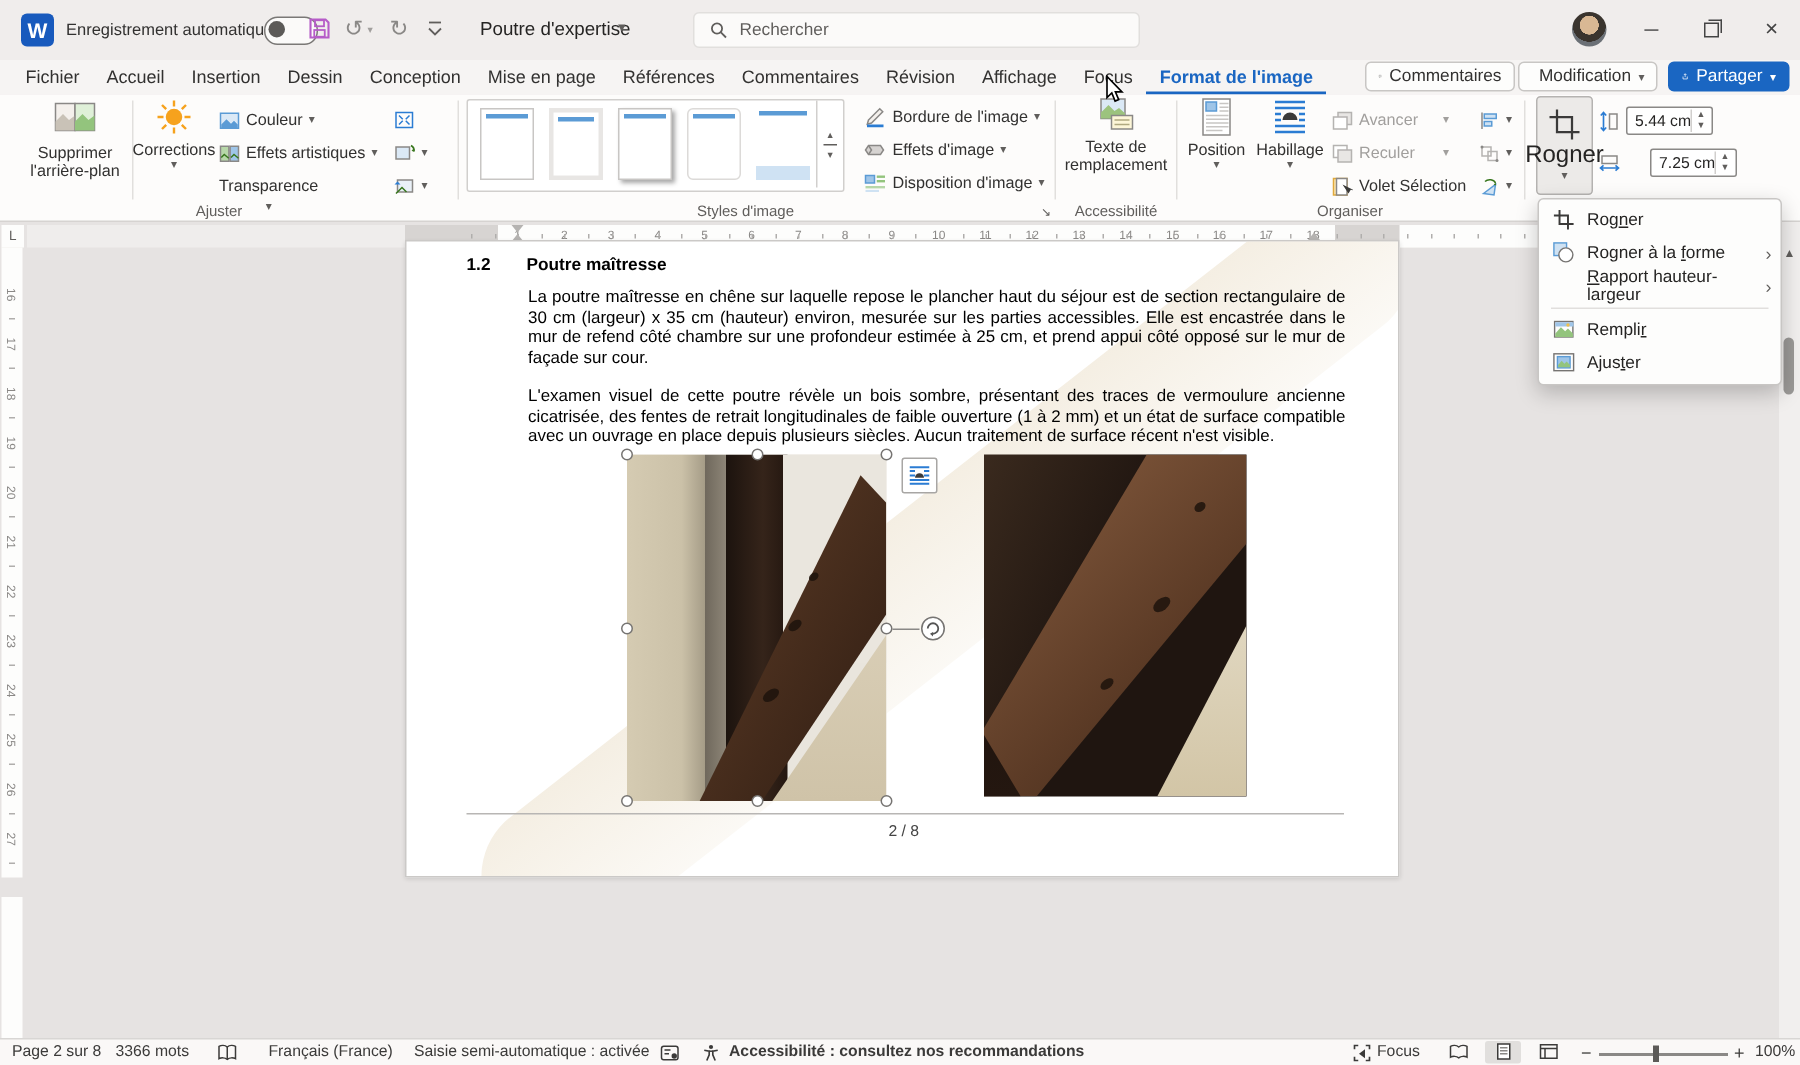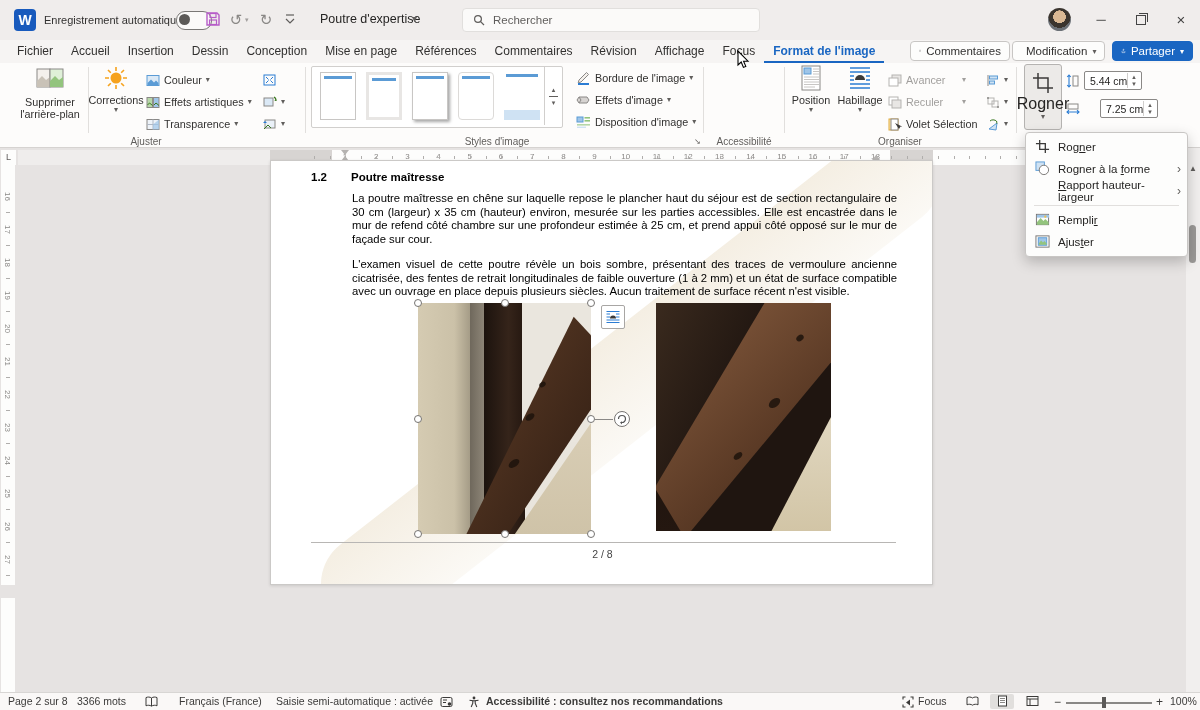--- a/index.html
+++ b/index.html
@@ -232,21 +232,21 @@
     </div>
     <div class="rrow" style="left:146px;top:29px;">
       <svg width="14" height="13" viewBox="0 0 14 13">
           <rect x="1" y="1.5" width="5.6" height="10" fill="#b7d7a8" stroke="#8a8886"></rect>
           <rect x="7.4" y="1.5" width="5.6" height="10" fill="#9fc5e8" stroke="#8a8886"></rect>
           <path d="M1.5 9l2-2 3 2.5M8 9l2-2 3 2.5" stroke="#38761d" fill="none"></path>
         </svg>
       <span>Effets artistiques</span>
         <span class="chev">▾</span>
     </div>
-    <div class="rrow" style="left:146px;top:51px;">
+    <div class="rrow" style="left:146px;top:51px;flex-direction:column;">
       <svg width="14" height="13" viewBox="0 0 14 13">
           <rect x="1" y="1.5" width="12" height="10" fill="#eef3f9" stroke="#8a8886"></rect>
           <path d="M7 1.5v10M1 6.5h12" stroke="#b0b8c4"></path>
           <path d="M7 6.5l6-5v10h-6z" fill="#9fc5e8" opacity=".7"></path>
         </svg>
       <span>Transparence</span>
         <span class="chev">▾</span>
     </div>
     <div class="rrow" style="left:262px;top:7px;">
       <svg width="15" height="14" viewBox="0 0 15 14">
@@ -319,20 +319,29 @@
           <rect x="1" y="9" width="13" height="1.6" fill="#b6d7a8"></rect>
           <rect x="1" y="11.6" width="9" height="1.4" fill="#cfe2f3"></rect>
         </svg>
       <span>Disposition d'image</span>
         <span class="chev">▾</span>
     </div>
     <div class="grp-label" style="left:447px;width:100px;">Styles d'image</div>
     <div class="launcher" style="left:694px;">↘</div>
     <div class="vsep" style="left:703px;"></div>
 
+    <div class="bigbtn" style="left:706px;width:76px;">
+      <svg width="26" height="24" viewBox="0 0 26 24">
+        <rect x="3" y="1" width="16" height="13" fill="#dbe9f6" stroke="#8a8886"></rect>
+          <path d="M3 10l5-5 4 4 3-2 4 3.5V14H3z" fill="#9cc37e"></path>
+        <rect x="10" y="12" width="14" height="9" fill="#fdf6d8" stroke="#8a8886"></rect>
+          <path d="M12 15h10M12 18h10" stroke="#b0a980"></path>
+      </svg>
+      <span class="lbl">Texte de remplacement</span>
+    </div>
     <div class="grp-label" style="left:694px;width:100px;">Accessibilité</div>
     <div class="vsep" style="left:784px;"></div>
 
     <div class="bigbtn" style="left:789px;width:44px;">
       <svg width="22" height="26" viewBox="0 0 22 26">
         <rect x="2" y="1" width="18" height="24" fill="#fff" stroke="#8a8886"></rect>
         <rect x="4" y="3" width="7" height="6" fill="#9fc5e8" stroke="#5b9bd5"></rect>
         <path d="M13 4h6M13 6.5h6M13 9h6M4 12h15M4 14.5h15M4 17h15M4 19.5h15M4 22h11" stroke="#c8c6c4"></path>
       </svg>
       <span class="lbl">Position</span>

